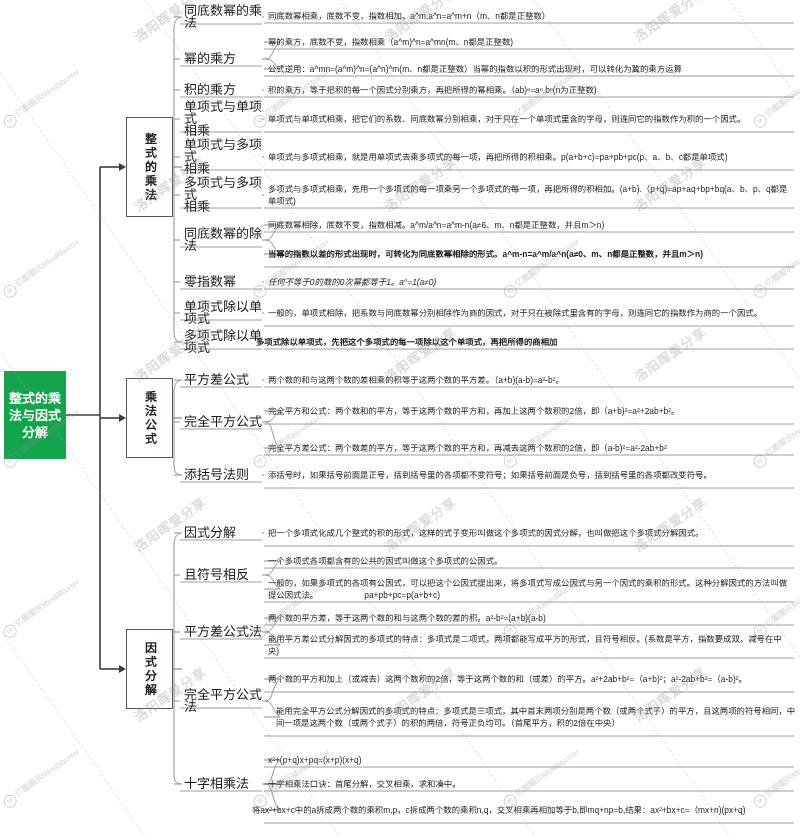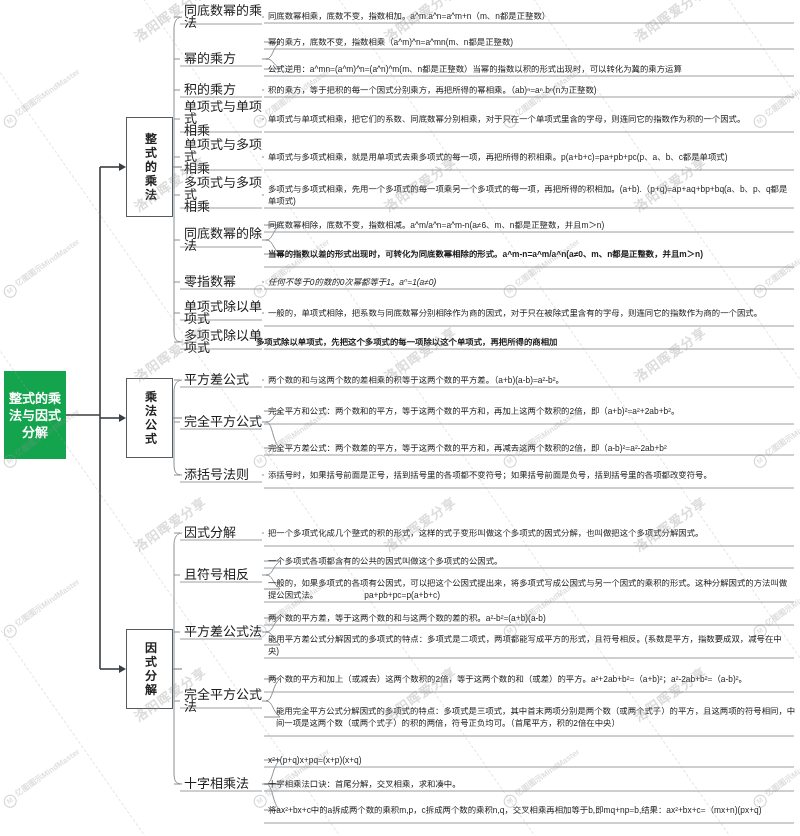--- a/index.html
+++ b/index.html
@@ -428,18 +428,18 @@
       </div>
       <div class="node sub" style="left: 182px; top: 777px; width: 82px; height: 14px;">
         <span>十字相乘法</span>
       </div>
       <div class="node leaf" style="left: 268px; top: 753px; width: 526px; height: 14px;">
         <span>x²+(p+q)x+pq=(x+p)(x+q)</span>
       </div>
       <div class="node leaf" style="left: 268px; top: 777px; width: 526px; height: 14px;">
         <span>十字相乘法口诀：首尾分解，交叉相乘，求和凑中。</span>
       </div>
-      <div class="node leaf" style="left: 268px; top: 797px; width: 526px; height: 26px; text-align: center;">
+      <div class="node leaf" style="left: 252px; top: 797px; width: 526px; height: 26px; text-align: center;">
         <span>将ax²+bx+c中的a拆成两个数的乘积m,p，c拆成两个数的乘积n,q，交叉相乘再相加等于b,即mq+np=b,结果：ax²+bx+c=（mx+n)(px+q)</span>
       </div>
     </div>
 
 </div>
 
 </body></html>

